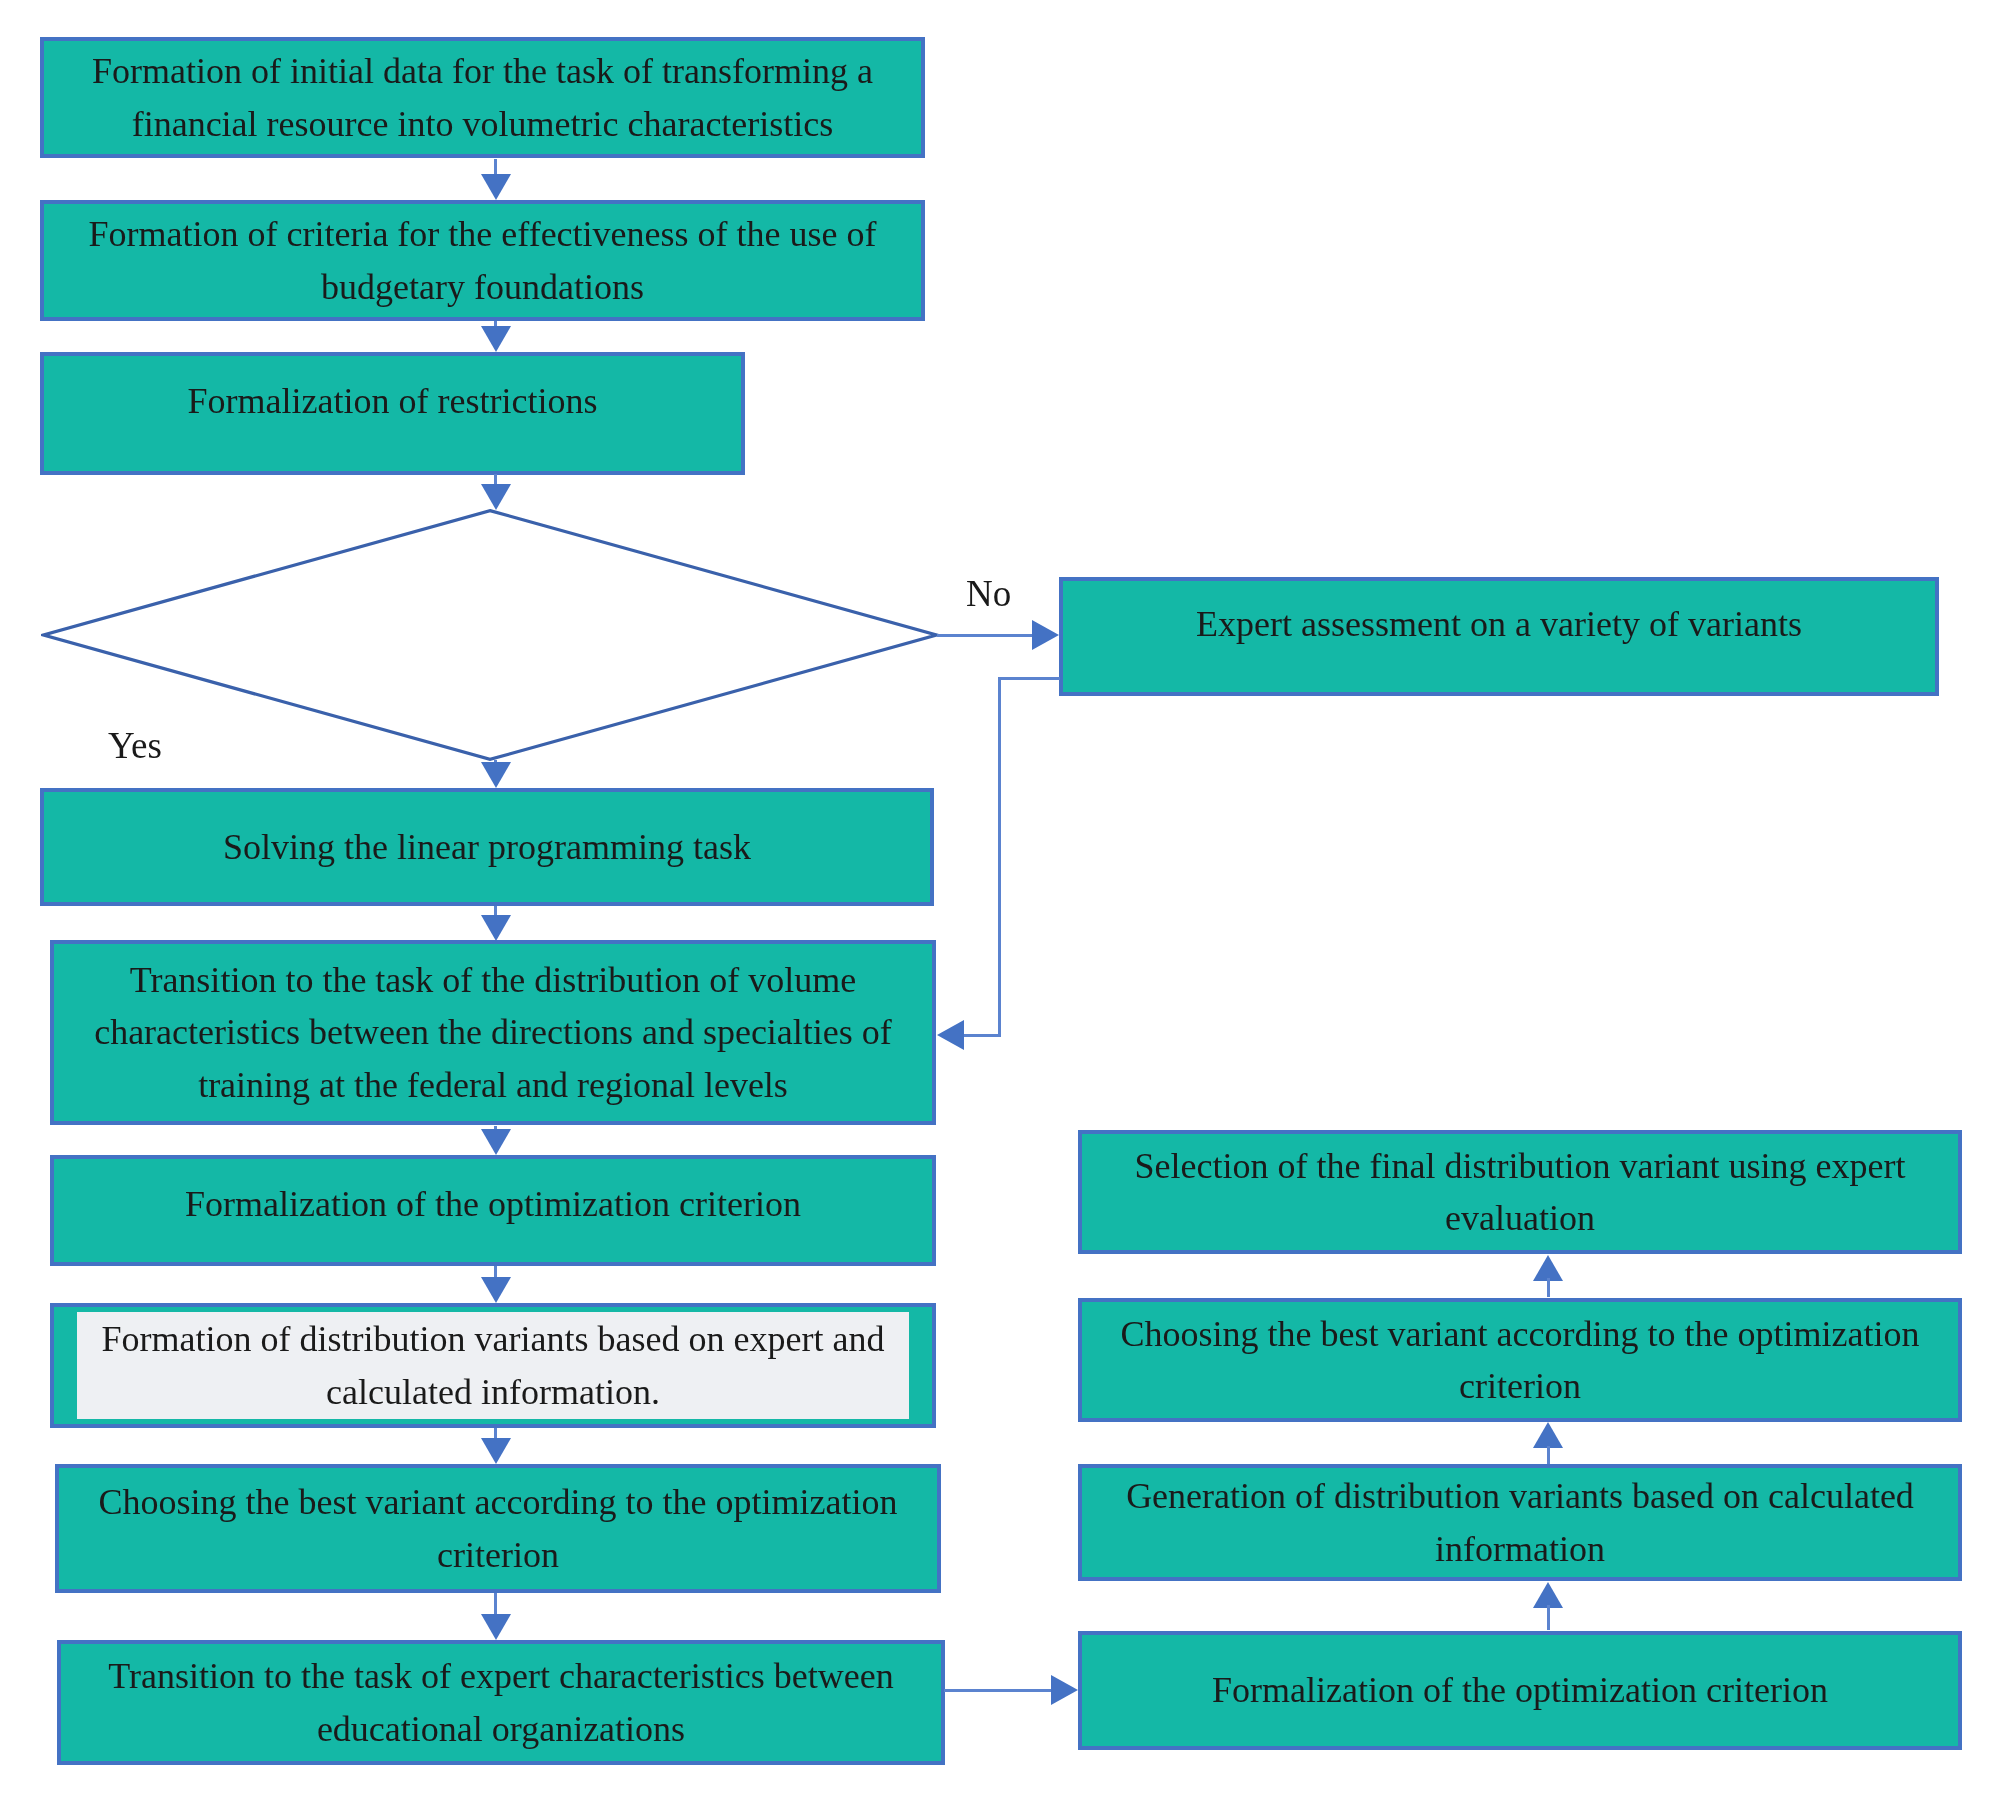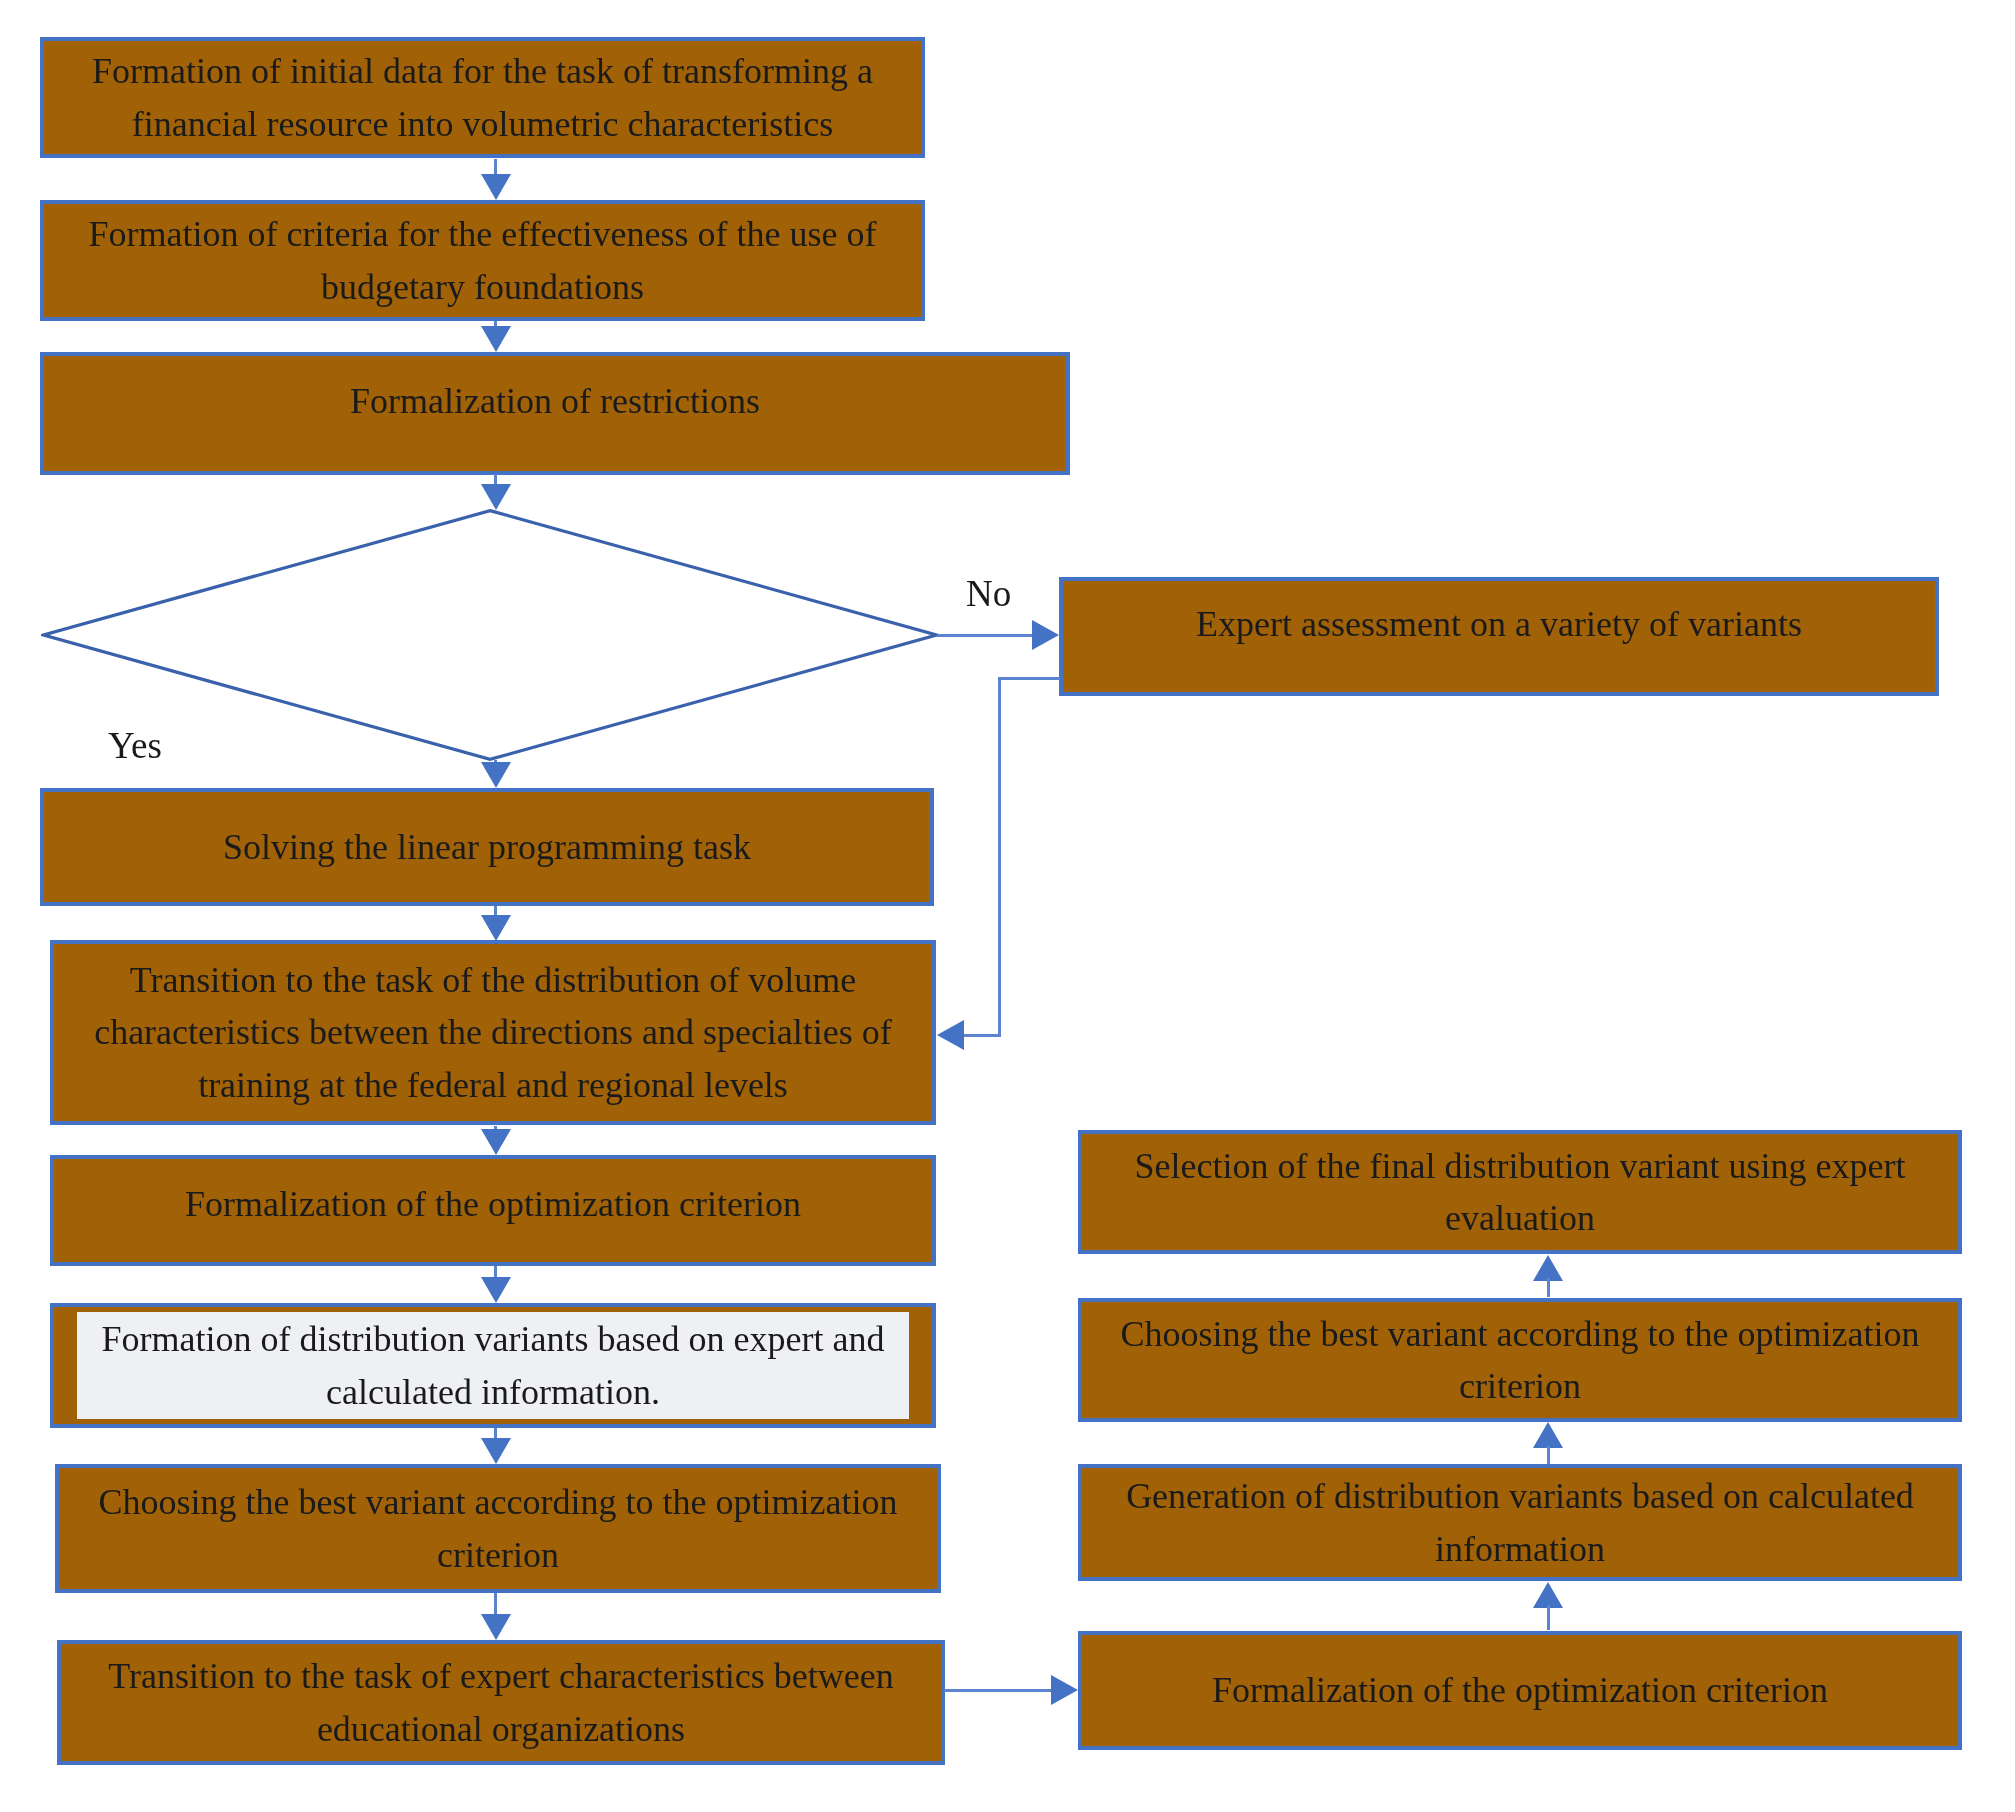--- a/index.html
+++ b/index.html
@@ -19,21 +19,21 @@
     width: 2015px;
     height: 1812px;
     position: relative;
     background: var(--background);
     font-family: "Liberation Serif", "DejaVu Serif", serif;
     color: var(--text);
     overflow: hidden;
   }
   .box {
     position: absolute;
-    background: #a16207;
+    background: #14b8a6;
     border: 4.5px solid var(--box-border);
     box-sizing: border-box;
     display: flex;
     align-items: center;
     justify-content: center;
     text-align: center;
     font-size: 36px;
     line-height: 1.45;
     padding: 3.9px 23px;
   }
@@ -121,21 +121,21 @@
 <body>
 
 <div class="box" style="left:40px; top:37px; width:885px; height:121px;">
   <span>Formation of initial data for the task of transforming a financial resource into volumetric characteristics</span>
 </div>
 
 <div class="box" style="left:40px; top:200px; width:885px; height:121px;">
   <span>Formation of criteria for the effectiveness of the use of budgetary foundations</span>
 </div>
 
-<div class="box top" style="left:40px; top:352px; width:1030px; height:123px;">
+<div class="box top" style="left:40px; top:352px; width:705px; height:123px;">
   <span>Formalization of restrictions</span>
 </div>
 
 <div class="diamond-wrap">
   <svg viewBox="0 0 1392 394" preserveAspectRatio="none">
     <polygon points="696,4 1388,197 696,390 4,197"></polygon>
   </svg>
 </div>
 
 <div class="edge-label" style="left:108px; top:727px;">Yes</div>

